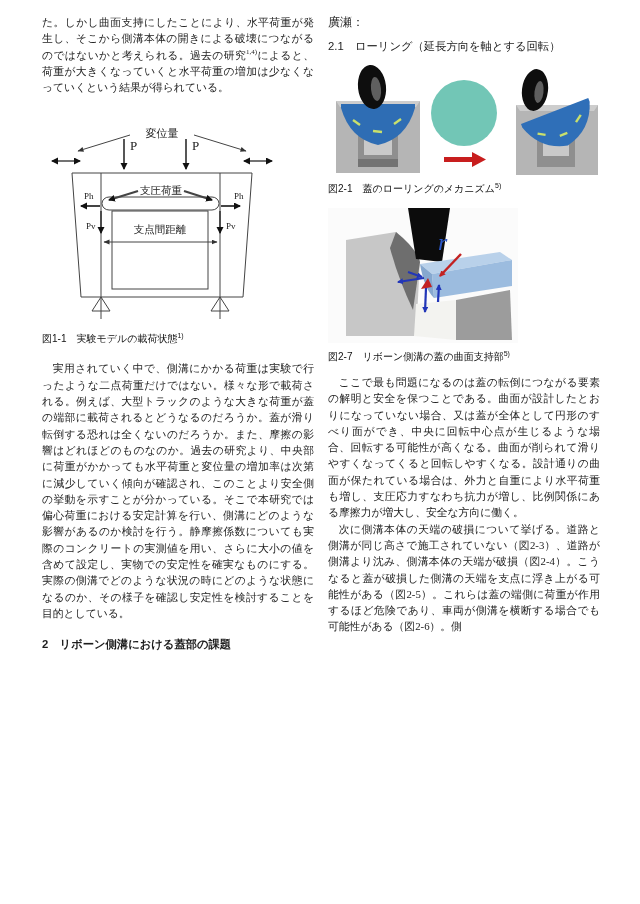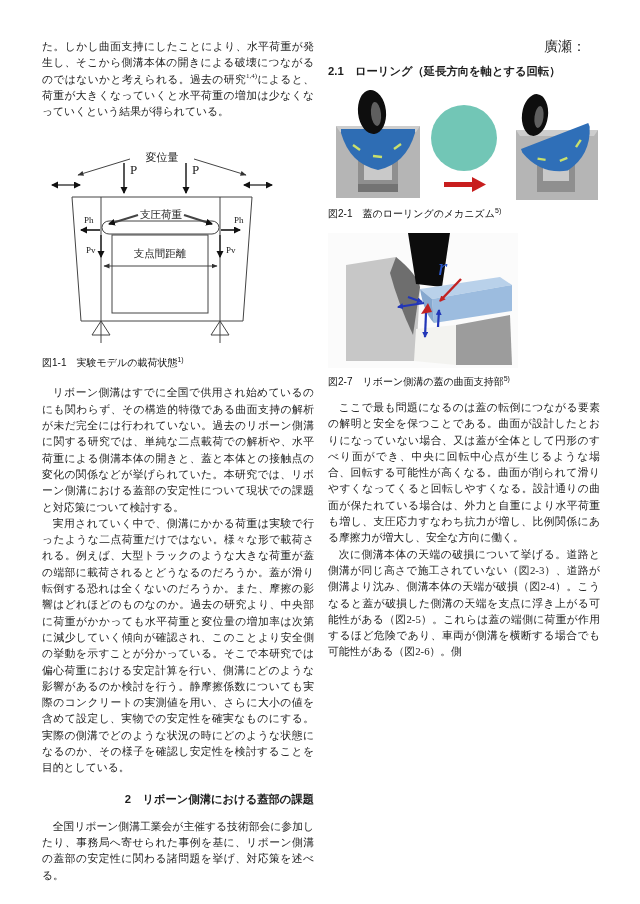--- a/index.html
+++ b/index.html
@@ -1,25 +1,25 @@
 <!DOCTYPE html>
 <html><head>
 <meta charset="utf-8">
 <style>
   html,body{margin:0;padding:0;background:#ffffff;}
   .page{width:640px;height:904px;box-sizing:border-box;background:#fff;
-        padding:38px 40px 16px 42px;display:flex;gap:14px;overflow:hidden;
+        padding:14px 40px 16px 42px;display:flex;gap:14px;overflow:hidden;
         font-family:"Liberation Serif",serif;color:#1c1c1c;}
   .col{width:272px;flex:0 0 272px;}
   .para{font-size:10.8px;line-height:16.3px;text-align:justify;margin:0;}
   .indent{text-indent:1em;}
   sup{font-size:7px;line-height:0;}
-  .header-right{font-size:14px;text-align:right;padding-right:14px;margin-bottom:8px;}
-  .h-left{font-size:11.3px;font-weight:bold;font-family:"Liberation Sans",sans-serif;margin:2px 0 6px;}
-  .h-center{font-size:11.3px;font-weight:bold;font-family:"Liberation Sans",sans-serif;text-align:right;margin:16px 0 11px;}
+  .header-right{font-size:12px;padding-right:14px;margin-bottom:8px;}
+  .h-left{font-size:11.3px;font-weight:normal;font-family:"Liberation Sans",sans-serif;margin:2px 0 6px;}
+  .h-center{font-size:11.3px;font-weight:bold;font-family:"Liberation Sans",sans-serif;text-align:left;margin:16px 0 11px;}
   .fig{}
   .fig12{margin:26px 0 14px;}
   .fig21{margin:9px 0 12px;}
   .fig22{margin:6px 0 10px;}
   .figcap{font-size:10px;font-family:"Liberation Sans",sans-serif;margin-top:3px;color:#111;}
   svg text{font-family:"Liberation Serif",serif;}
 </style>
 </head>
 <body>
 
@@ -71,24 +71,22 @@
           <text x="42" y="78" font-size="9">Ph</text>
           <text x="192" y="78" font-size="9">Ph</text>
           <text x="44" y="108" font-size="9">Pv</text>
           <text x="184" y="108" font-size="9">Pv</text>
           <text x="118" y="112" text-anchor="middle" font-size="10.5">支点間距離</text>
         </g>
       </svg>
       <div class="figcap"><span>図1-1　実験モデルの載荷状態</span><sup>1)</sup></div>
     </div>
 
-    <p class="para indent">リボーン側溝はすでに全国で供用され始めているのにも関わらず、その構造的特徴である曲面支持の解析が未だ完全には行われていない。過去のリボーン側溝に関する研究では、単純な二点載荷での解析や、水平荷重による側溝本体の開きと、蓋と本体との接触点の変化の関係などが挙げられていた。本研究では、リボーン側溝における蓋部の安定性について現状での課題と対応策について検討する。</p>
     <p class="para indent">実用されていく中で、側溝にかかる荷重は実験で行ったような二点荷重だけではない。様々な形で載荷される。例えば、大型トラックのような大きな荷重が蓋の端部に載荷されるとどうなるのだろうか。蓋が滑り転倒する恐れは全くないのだろうか。また、摩擦の影響はどれほどのものなのか。過去の研究より、中央部に荷重がかかっても水平荷重と変位量の増加率は次第に減少していく傾向が確認され、このことより安全側の挙動を示すことが分かっている。そこで本研究では偏心荷重における安定計算を行い、側溝にどのような影響があるのか検討を行う。静摩擦係数についても実際のコンクリートの実測値を用い、さらに大小の値を含めて設定し、実物での安定性を確実なものにする。実際の側溝でどのような状況の時にどのような状態になるのか、その様子を確認し安定性を検討することを目的としている。</p>
     <h3 class="h-center">2　リボーン側溝における蓋部の課題</h3>
-    <p class="para indent">全国リボーン側溝工業会が主催する技術部会に参加したり、事務局へ寄せられた事例を基に、リボーン側溝の蓋部の安定性に関わる諸問題を挙げ、対応策を述べる。</p>
   </div>
 
   <div class="col">
     <div class="header-right">廣瀬：</div>
     <h3 class="h-left">2.1　ローリング（延長方向を軸とする回転）</h3>
 
     <div class="fig fig21">
       <svg viewBox="0 0 270 112" width="270" height="112">
 
         <g>

